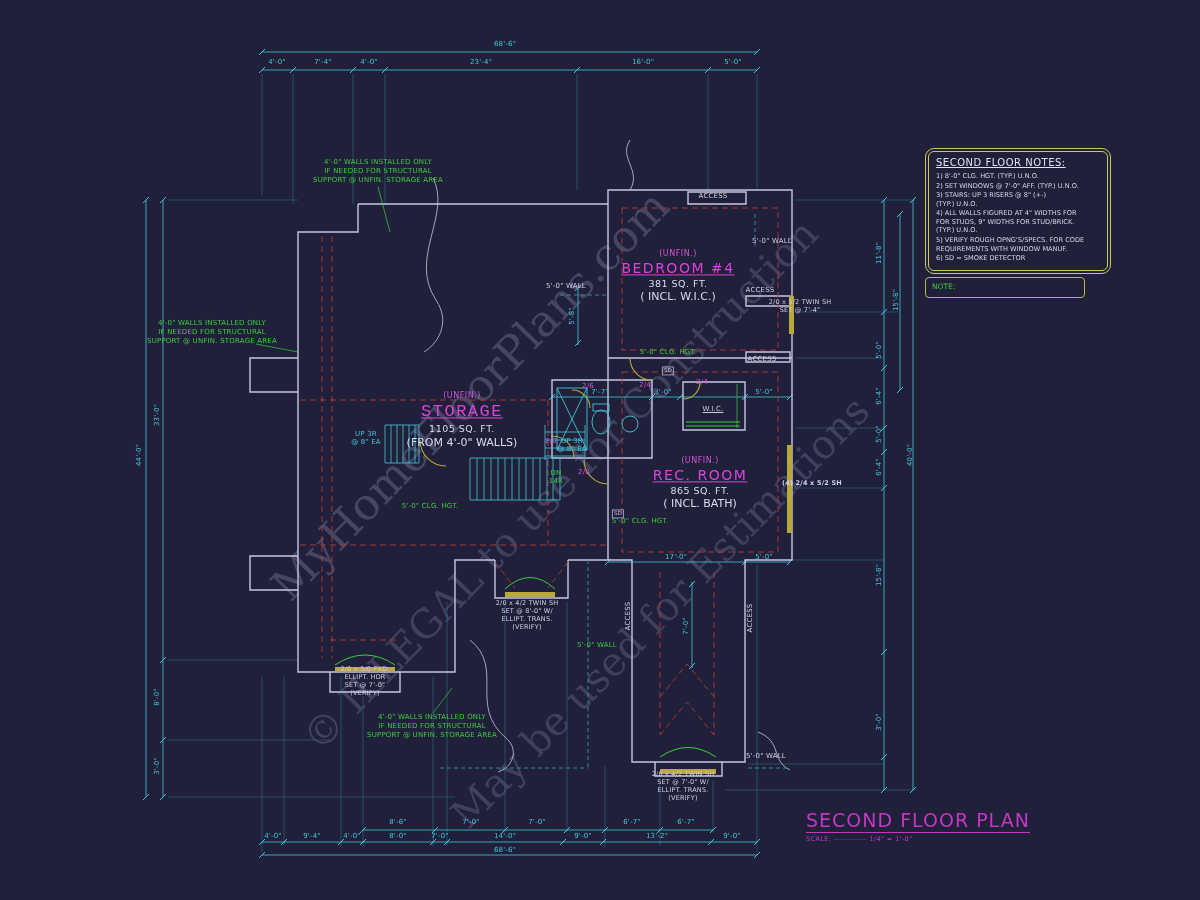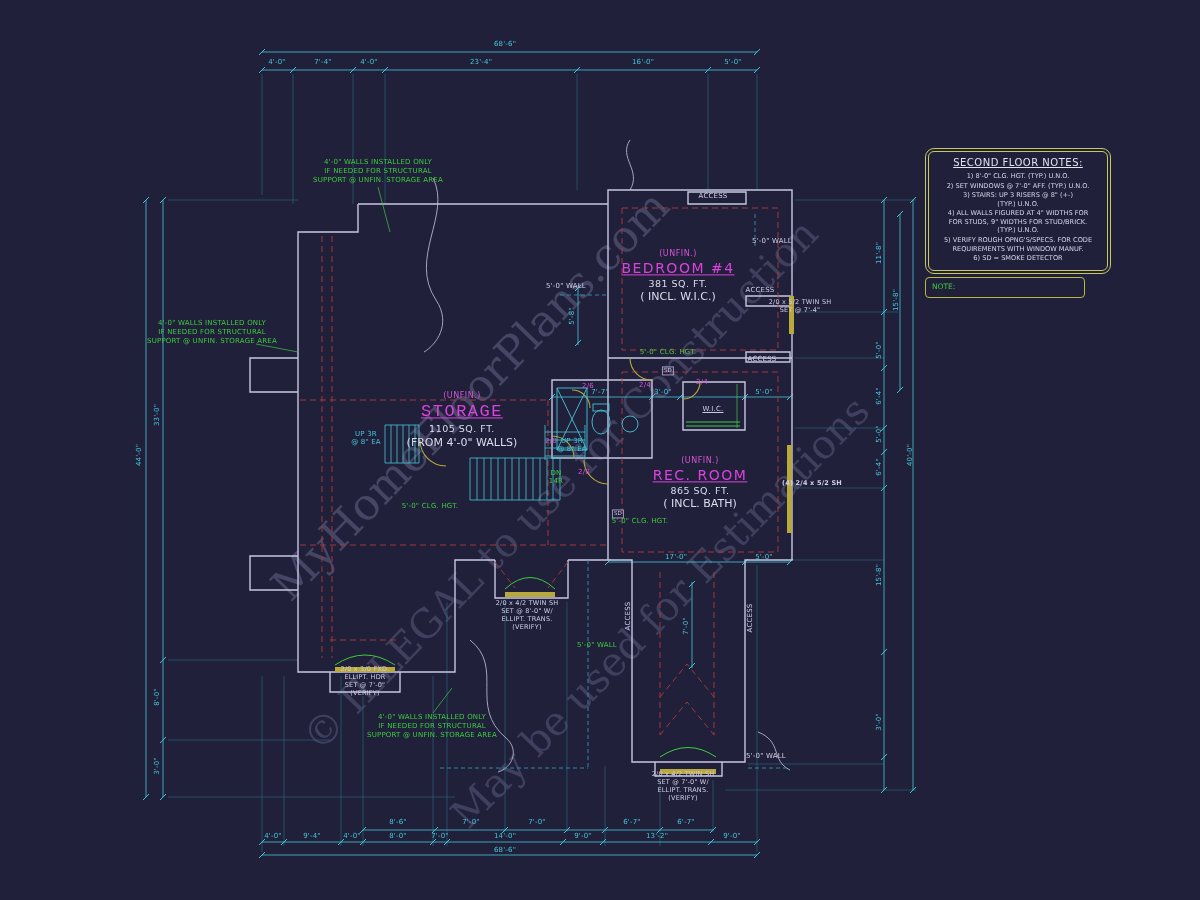--- a/index.html
+++ b/index.html
@@ -22,21 +22,21 @@
   
   .room-label{position:absolute;transform:translate(-50%,-50%);text-align:center;line-height:1.3;}
   .room-tag{font-size:8px;color:#d455d4;letter-spacing:.5px;}
   .room-name{font-size:14px;color:#da43da;text-decoration:underline;letter-spacing:1.5px;}
   #room-storage .room-name{font-size:17px;font-family:Liberation Mono, monospace;}
   .room-area{font-size:9.5px;color:#dcdcf0;letter-spacing:.5px;}
   .room-sub{font-size:11px;color:#dcdcf0;}
   
   #floor-notes{position:absolute;left:925px;top:148px;width:180px;border:1px solid #c9c95a;
                border-radius:9px;padding:2px;}
-  #floor-notes .inner{border:1px solid #c9c95a;border-radius:6px;padding:5px 7px 6px 7px;text-align:center;}
+  #floor-notes .inner{border:1px solid #c9c95a;border-radius:6px;padding:5px 7px 6px 7px;}
   #floor-notes .nb-title{color:#e2e2f2;font-size:10px;letter-spacing:.5px;text-decoration:underline;
                margin-bottom:4px;}
   .nb-item{color:#d6d6ea;font-size:6.6px;line-height:1.3;white-space:pre-line;margin-bottom:1px;}
   #note-box{position:absolute;left:925px;top:277px;width:146px;border:1px solid #b9b942;
             border-radius:4px;padding:4px 6px;}
   #note-box .nb2-title{color:#3ecb3e;font-size:7.5px;margin-bottom:2px;}
   #note-box .nb2-body{color:#3ecb3e;font-size:6.6px;line-height:1.3;white-space:pre-line;}
   
   #title-block{position:absolute;left:806px;top:809px;}
   #plan-title{color:#c238c2;font-size:19px;letter-spacing:1px;border-bottom:1px solid #c238c2;
@@ -284,14 +284,18 @@
       <div class="nb-item">5) VERIFY ROUGH OPNG'S/SPECS. FOR CODE
 REQUIREMENTS WITH WINDOW MANUF.</div>
       <div class="nb-item">6) SD = SMOKE DETECTOR</div>
     </div>
   </div>
 
   <div id="note-box">
     <div class="nb2-title">NOTE:</div>
   </div>
 
+  <div id="title-block">
+    <div id="plan-title">SECOND FLOOR PLAN</div>
+    <div id="plan-scale">SCALE: ------------ 1/4" = 1'-0"</div>
+  </div>
 
 </div>
 
 </body></html>

